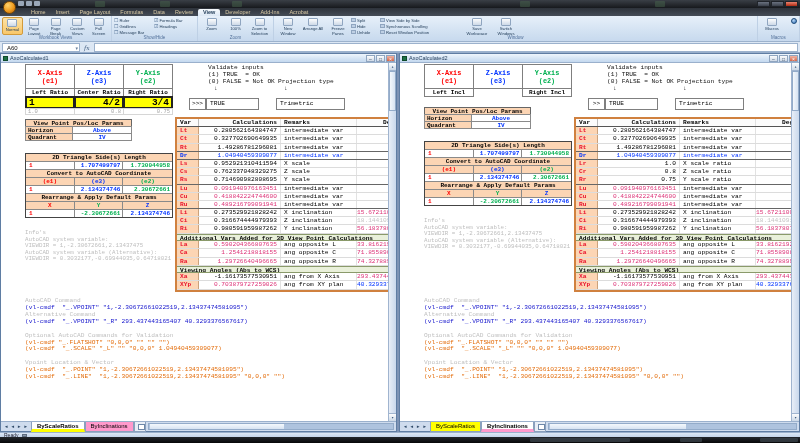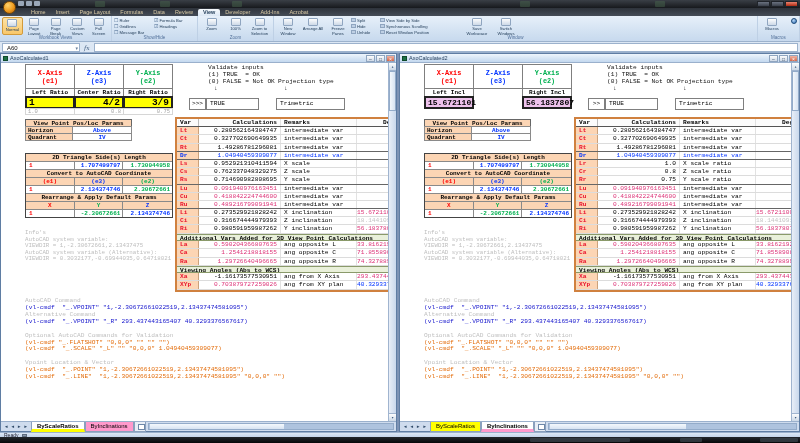--- a/index.html
+++ b/index.html
@@ -375,21 +375,21 @@
               </div>
             </div>
             <div class="arow">
               <div class="acell alab">Left Ratio</div>
               <div class="acell alab">Center Ratio</div>
               <div class="acell alab">Right Ratio</div>
             </div>
             <div class="arow">
               <div class="acell ain al" style="background: rgb(255, 255, 0);">1</div>
               <div class="acell ain ar" style="background: rgb(255, 255, 0);">4/2</div>
-              <div class="acell ain ar" style="background: rgb(255, 255, 0);">3/9</div>
+              <div class="acell ain ar" style="background: rgb(255, 255, 0);">3/4</div>
             </div>
             <div class="arow">
               <div class="acell asub al">1.0</div>
               <div class="acell asub ar">0.8</div>
               <div class="acell asub ar">0.75</div>
             </div>
           </div>
           <div class="vpbox">
             <div class="vph">View Point Pos/Loc Params</div>
             <div class="vprow">
@@ -633,25 +633,20 @@
                 <div>Y-Axis</div>
                 <div>(e2)</div>
               </div>
             </div>
             <div class="arow">
               <div class="acell alab">Left Incl</div>
               <div class="acell alab nob"></div>
               <div class="acell alab">Right Incl</div>
             </div>
             <div class="arow">
-              <div class="acell ain al" style="background: rgb(238, 194, 236);">15.6721101</div>
-              <div class="acell ain nob ar"></div>
-              <div class="acell ain ar" style="background: rgb(238, 194, 236);">56.1837807</div>
-            </div>
-            <div class="arow">
               <div class="acell asub nob al"></div>
               <div class="acell asub nob ar"></div>
               <div class="acell asub nob ar"></div>
             </div>
           </div>
           <div class="vpbox">
             <div class="vph">View Point Pos/Loc Params</div>
             <div class="vprow">
               <div class="vplab">Horizon</div>
               <div class="vpval">Above</div>

